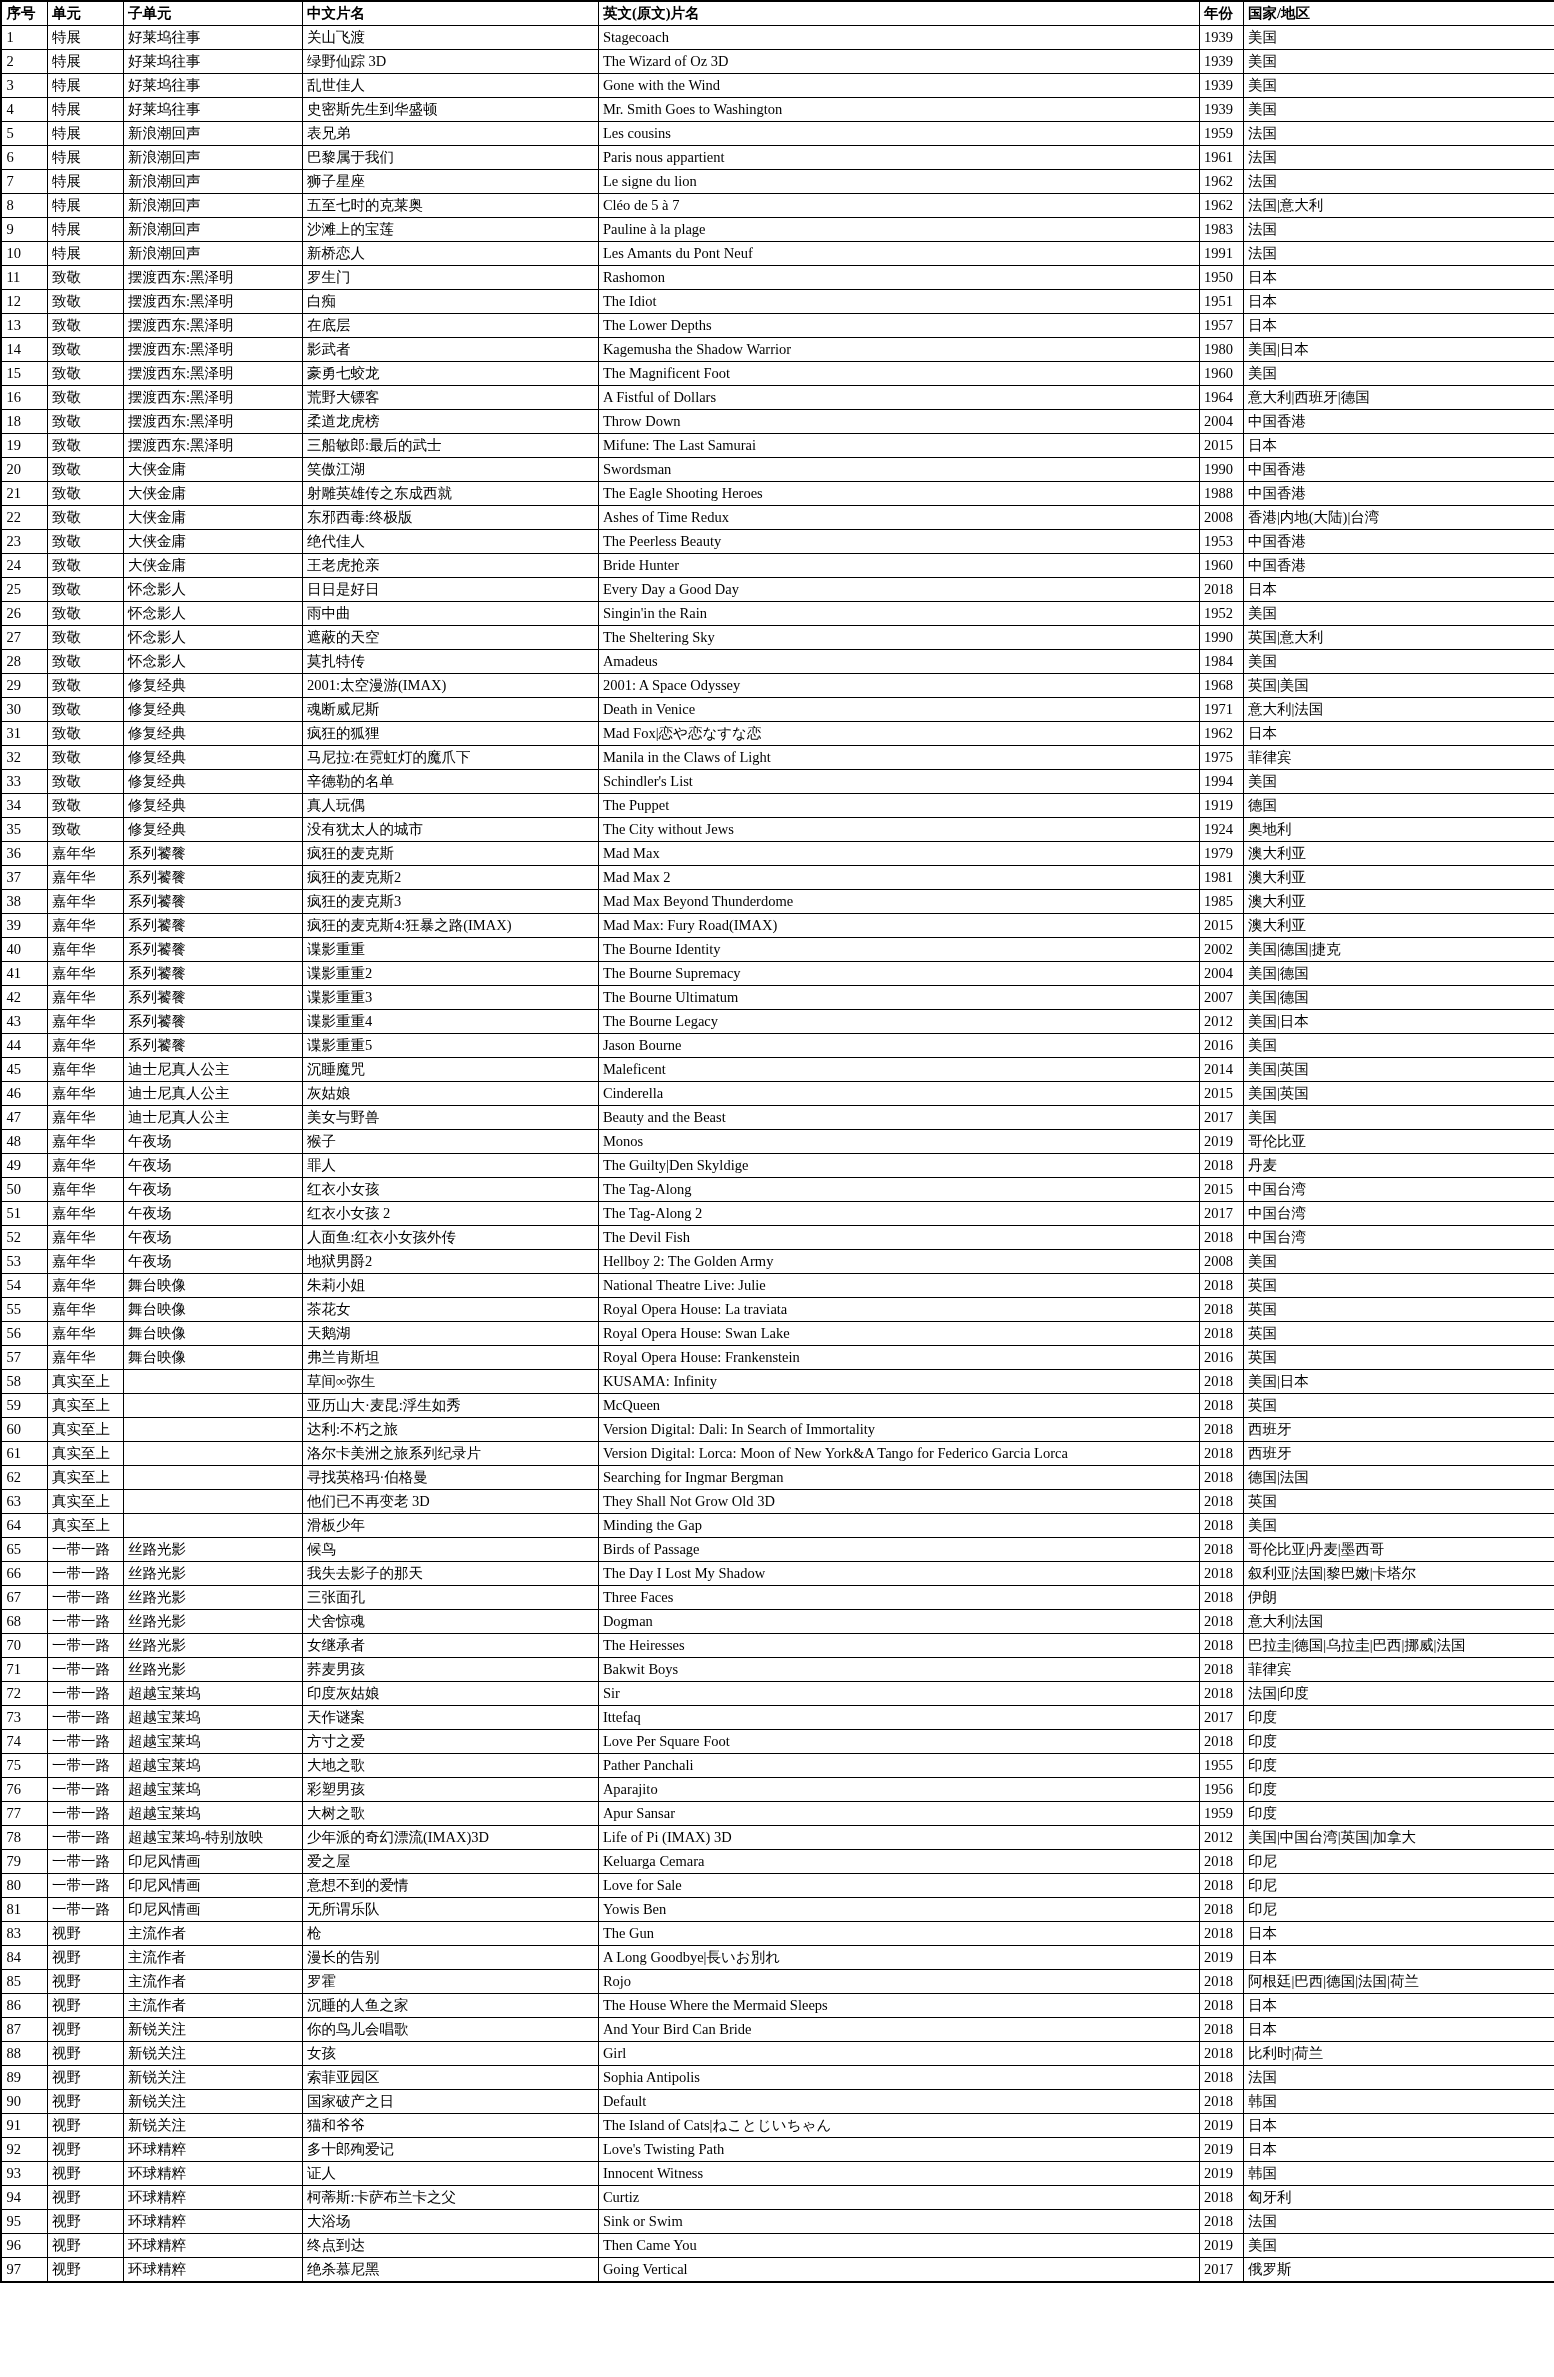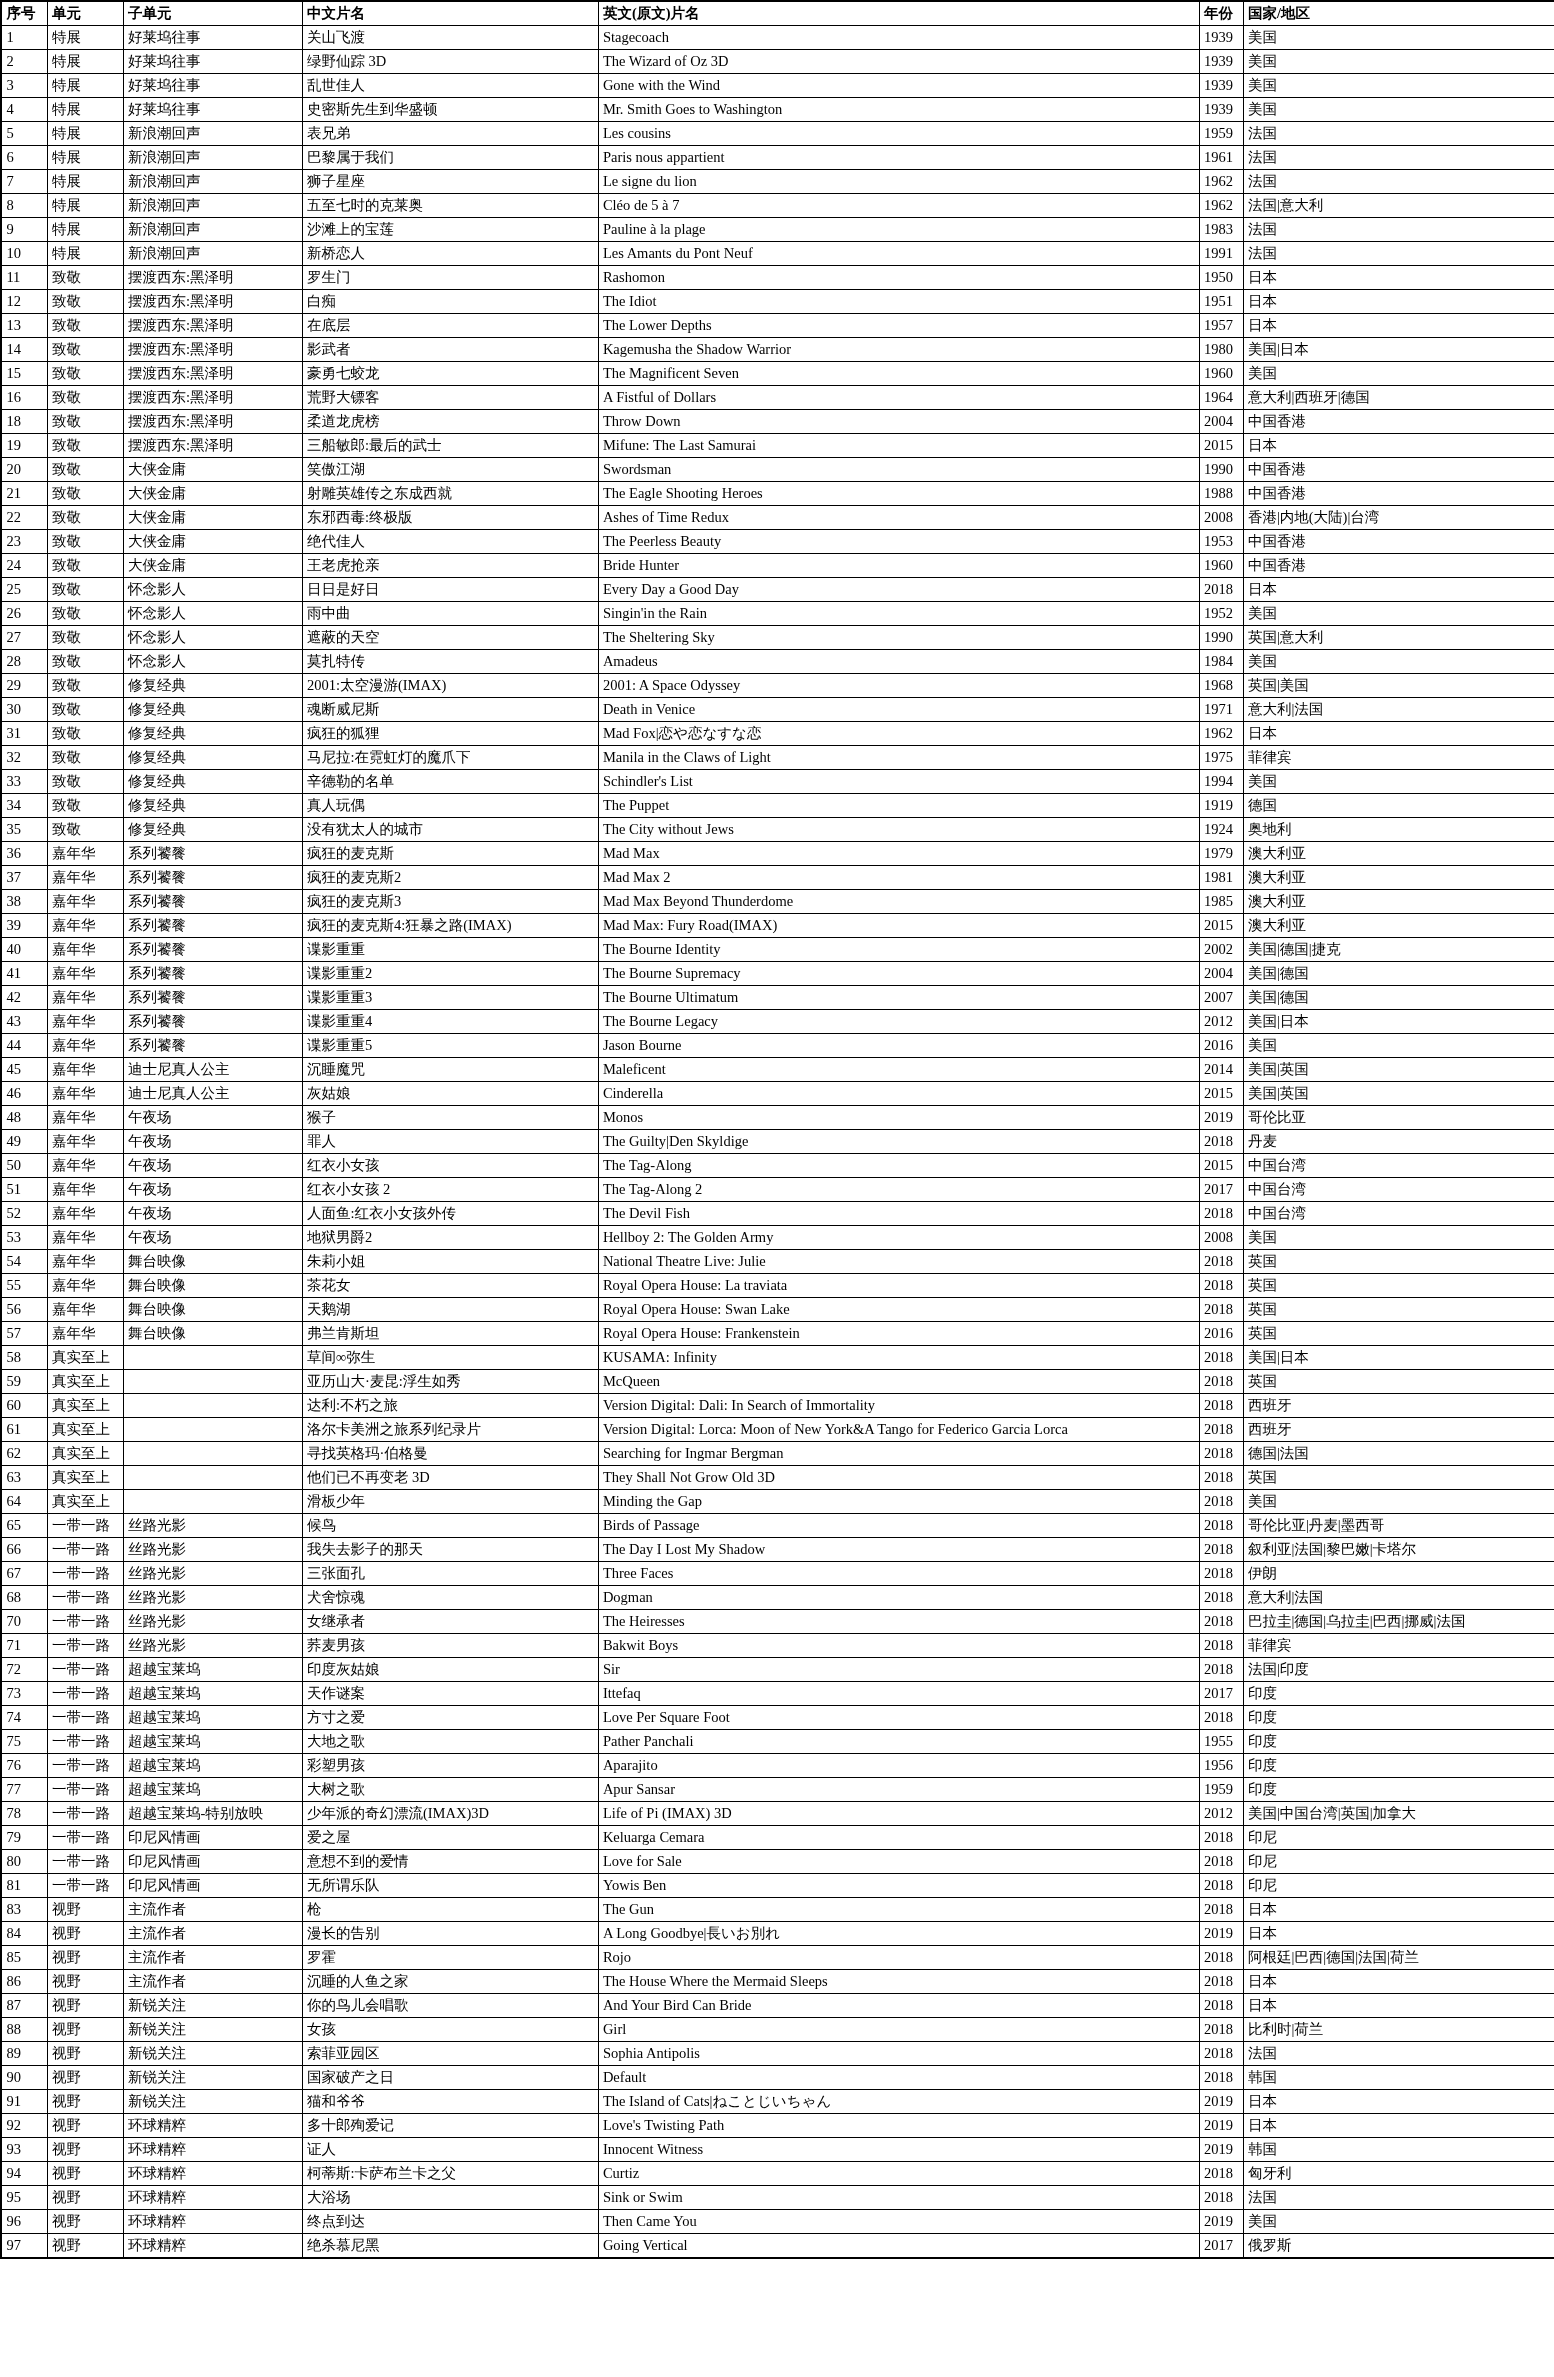--- a/index.html
+++ b/index.html
@@ -190,21 +190,21 @@
         <td>影武者</td>
         <td>Kagemusha the Shadow Warrior</td>
         <td>1980</td>
         <td>美国|日本</td>
       </tr>
       <tr>
         <td>15</td>
         <td>致敬</td>
         <td>摆渡西东:黑泽明</td>
         <td>豪勇七蛟龙</td>
-        <td>The Magnificent Seven</td>
+        <td>The Magnificent Foot</td>
         <td>1960</td>
         <td>美国</td>
       </tr>
       <tr>
         <td>16</td>
         <td>致敬</td>
         <td>摆渡西东:黑泽明</td>
         <td>荒野大镖客</td>
         <td>A Fistful of Dollars</td>
         <td>1964</td>
@@ -465,20 +465,29 @@
       <tr>
         <td>46</td>
         <td>嘉年华</td>
         <td>迪士尼真人公主</td>
         <td>灰姑娘</td>
         <td>Cinderella</td>
         <td>2015</td>
         <td>美国|英国</td>
       </tr>
       <tr>
+        <td>47</td>
+        <td>嘉年华</td>
+        <td>迪士尼真人公主</td>
+        <td>美女与野兽</td>
+        <td>Beauty and the Beast</td>
+        <td>2017</td>
+        <td>美国</td>
+      </tr>
+      <tr>
         <td>48</td>
         <td>嘉年华</td>
         <td>午夜场</td>
         <td>猴子</td>
         <td>Monos</td>
         <td>2019</td>
         <td>哥伦比亚</td>
       </tr>
       <tr>
         <td>49</td>

